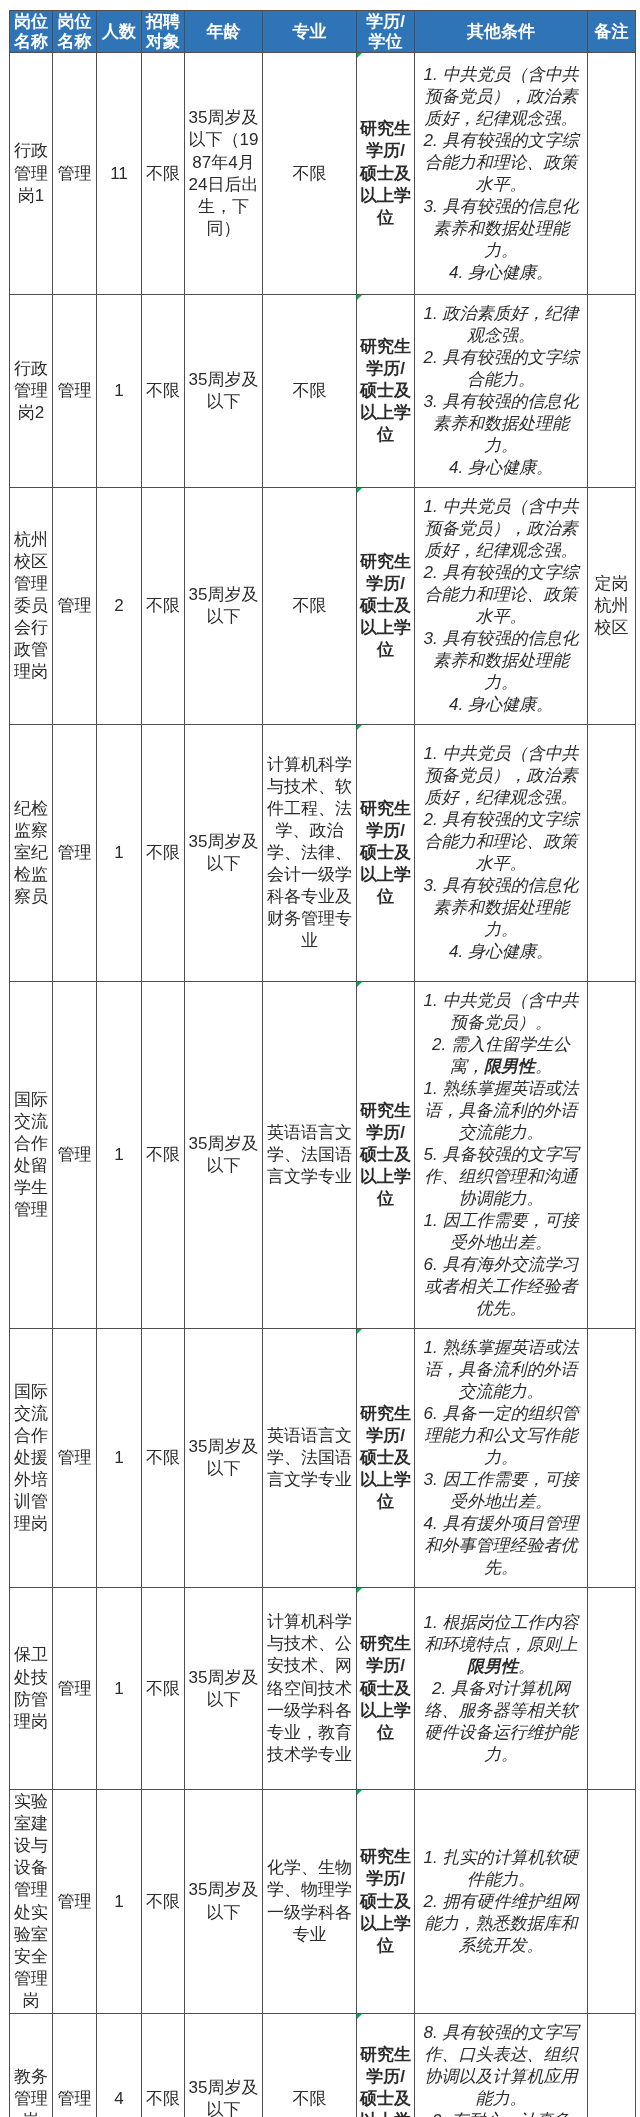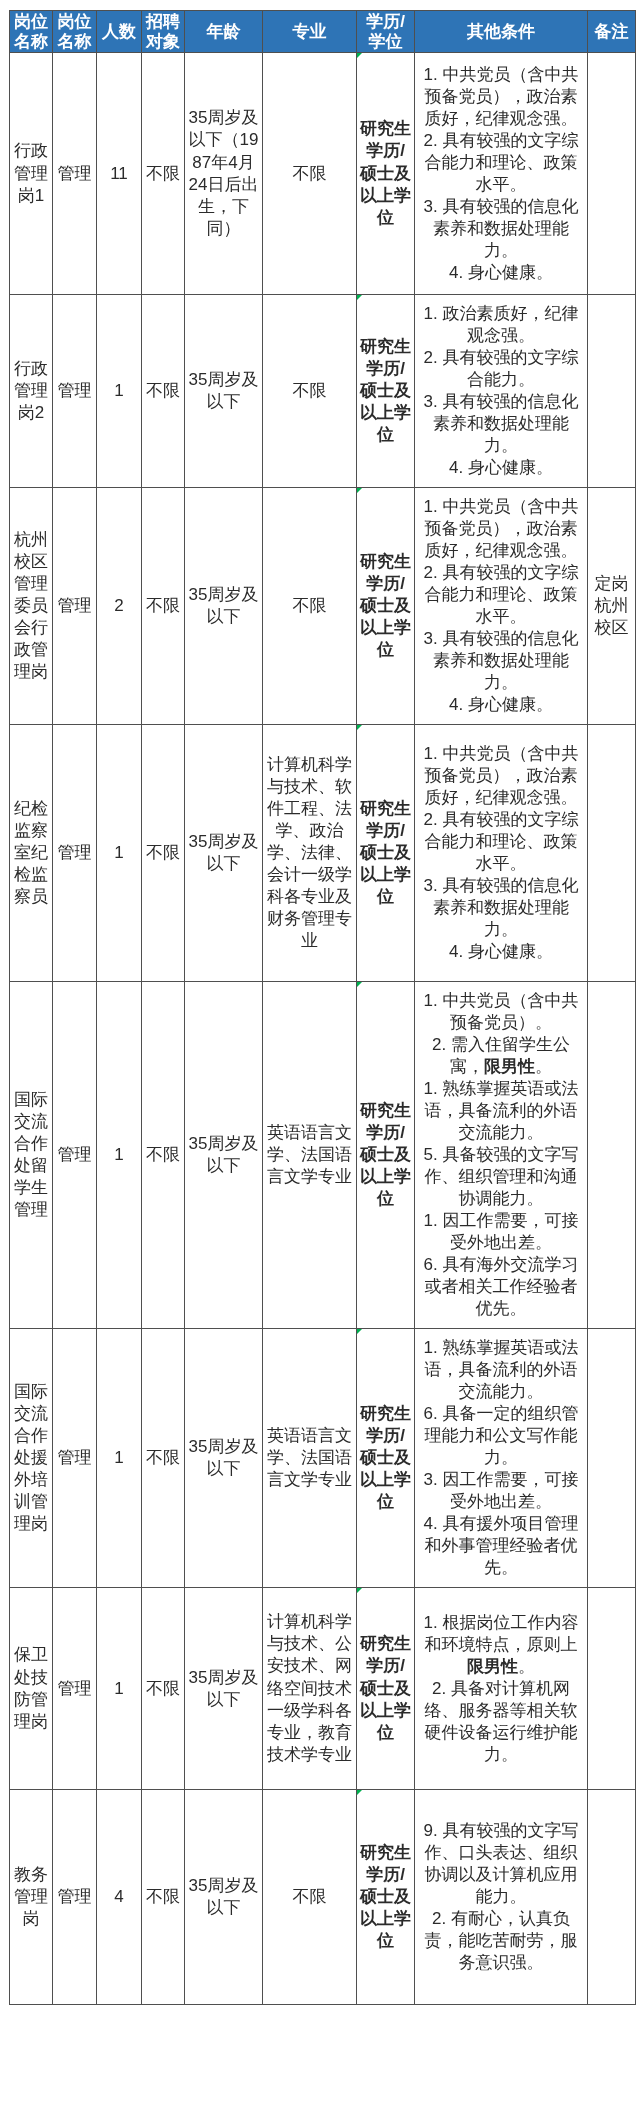--- a/index.html
+++ b/index.html
@@ -39,20 +39,21 @@
     font-size: 17px;
     line-height: 1.3;
     padding: 1px 3px;
     text-align: center;
     vertical-align: middle;
     word-break: break-all;
   }
   td.col-conditions {
     line-height: 22px;
     padding: 8px 3px;
+    font-style: italic;
   }
   p.cond {
     margin: 0;
     text-align: center;
   }
   td.indicator {
     position: relative;
     font-weight: bold;
   }
   td.indicator::before {
@@ -212,28 +213,42 @@
           <td class="col-age">35周岁及以下</td>
           <td class="col-major">计算机科学与技术、公安技术、网络空间技术一级学科各专业，教育技术学专业</td>
           <td class="col-degree indicator">研究生学历/硕士及以上学位</td>
           <td class="col-conditions">
             <p class="cond">1. 根据岗位工作内容和环境特点，原则上<b>限男性</b>。</p>
             <p class="cond">2. 具备对计算机网络、服务器等相关软硬件设备运行维护能力。</p>
           </td>
           <td class="col-note"></td>
         </tr>
         <tr>
+          <td class="col-name">实验室建设与设备管理处实验室安全管理岗</td>
+          <td class="col-category">管理</td>
+          <td class="col-count">1</td>
+          <td class="col-target">不限</td>
+          <td class="col-age">35周岁及以下</td>
+          <td class="col-major">化学、生物学、物理学一级学科各专业</td>
+          <td class="col-degree indicator">研究生学历/硕士及以上学位</td>
+          <td class="col-conditions">
+            <p class="cond">1. 扎实的计算机软硬件能力。</p>
+            <p class="cond">2. 拥有硬件维护组网能力，熟悉数据库和系统开发。</p>
+          </td>
+          <td class="col-note"></td>
+        </tr>
+        <tr>
           <td class="col-name">教务管理岗</td>
           <td class="col-category">管理</td>
           <td class="col-count">4</td>
           <td class="col-target">不限</td>
           <td class="col-age">35周岁及以下</td>
           <td class="col-major">不限</td>
           <td class="col-degree indicator">研究生学历/硕士及以上学位</td>
           <td class="col-conditions">
-            <p class="cond">9. 具有较强的文字写作、口头表达、组织协调以及计算机应用能力。</p>
+            <p class="cond">8. 具有较强的文字写作、口头表达、组织协调以及计算机应用能力。</p>
             <p class="cond">2. 有耐心，认真负责，能吃苦耐劳，服务意识强。</p>
           </td>
           <td class="col-note"></td>
         </tr>
       </tbody>
   </table>
 </div>
 
 </body></html>

